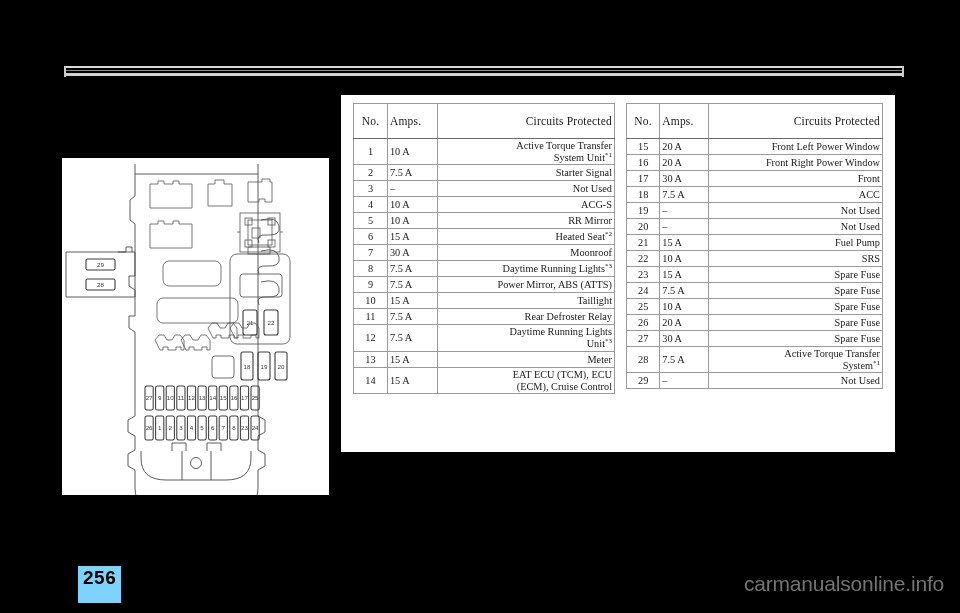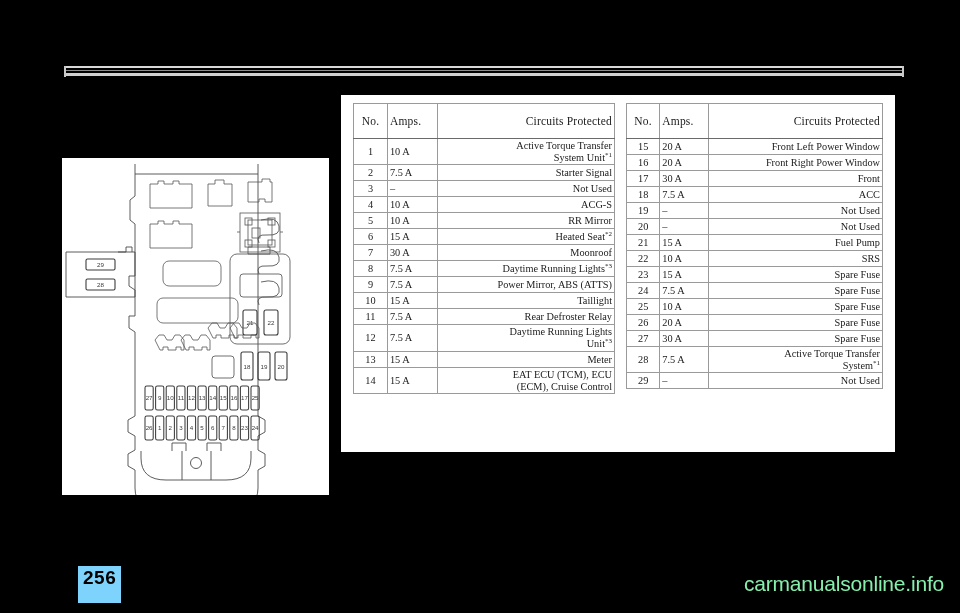--- a/index.html
+++ b/index.html
@@ -72,21 +72,21 @@
     font-family: "Liberation Sans", sans-serif;
     font-weight: bold; font-size: 19px;
     padding: 1px 5px 14px 5px;
     letter-spacing: .5px;
     margin-left: 16px;
   }
 
   
   .watermark {
     position: absolute; right: 16px; top: 572px;
-    color: #86efac;
+    color: #737373;
     font-family: "Liberation Sans", sans-serif;
     font-size: 21px; letter-spacing: -0.2px;
   }
 
   .fz { font-size: 6.2px; fill: #3a3a3a; font-family: "Liberation Sans", sans-serif; }
 </style>
 </head>
 <body>
 
 <div id="page">

